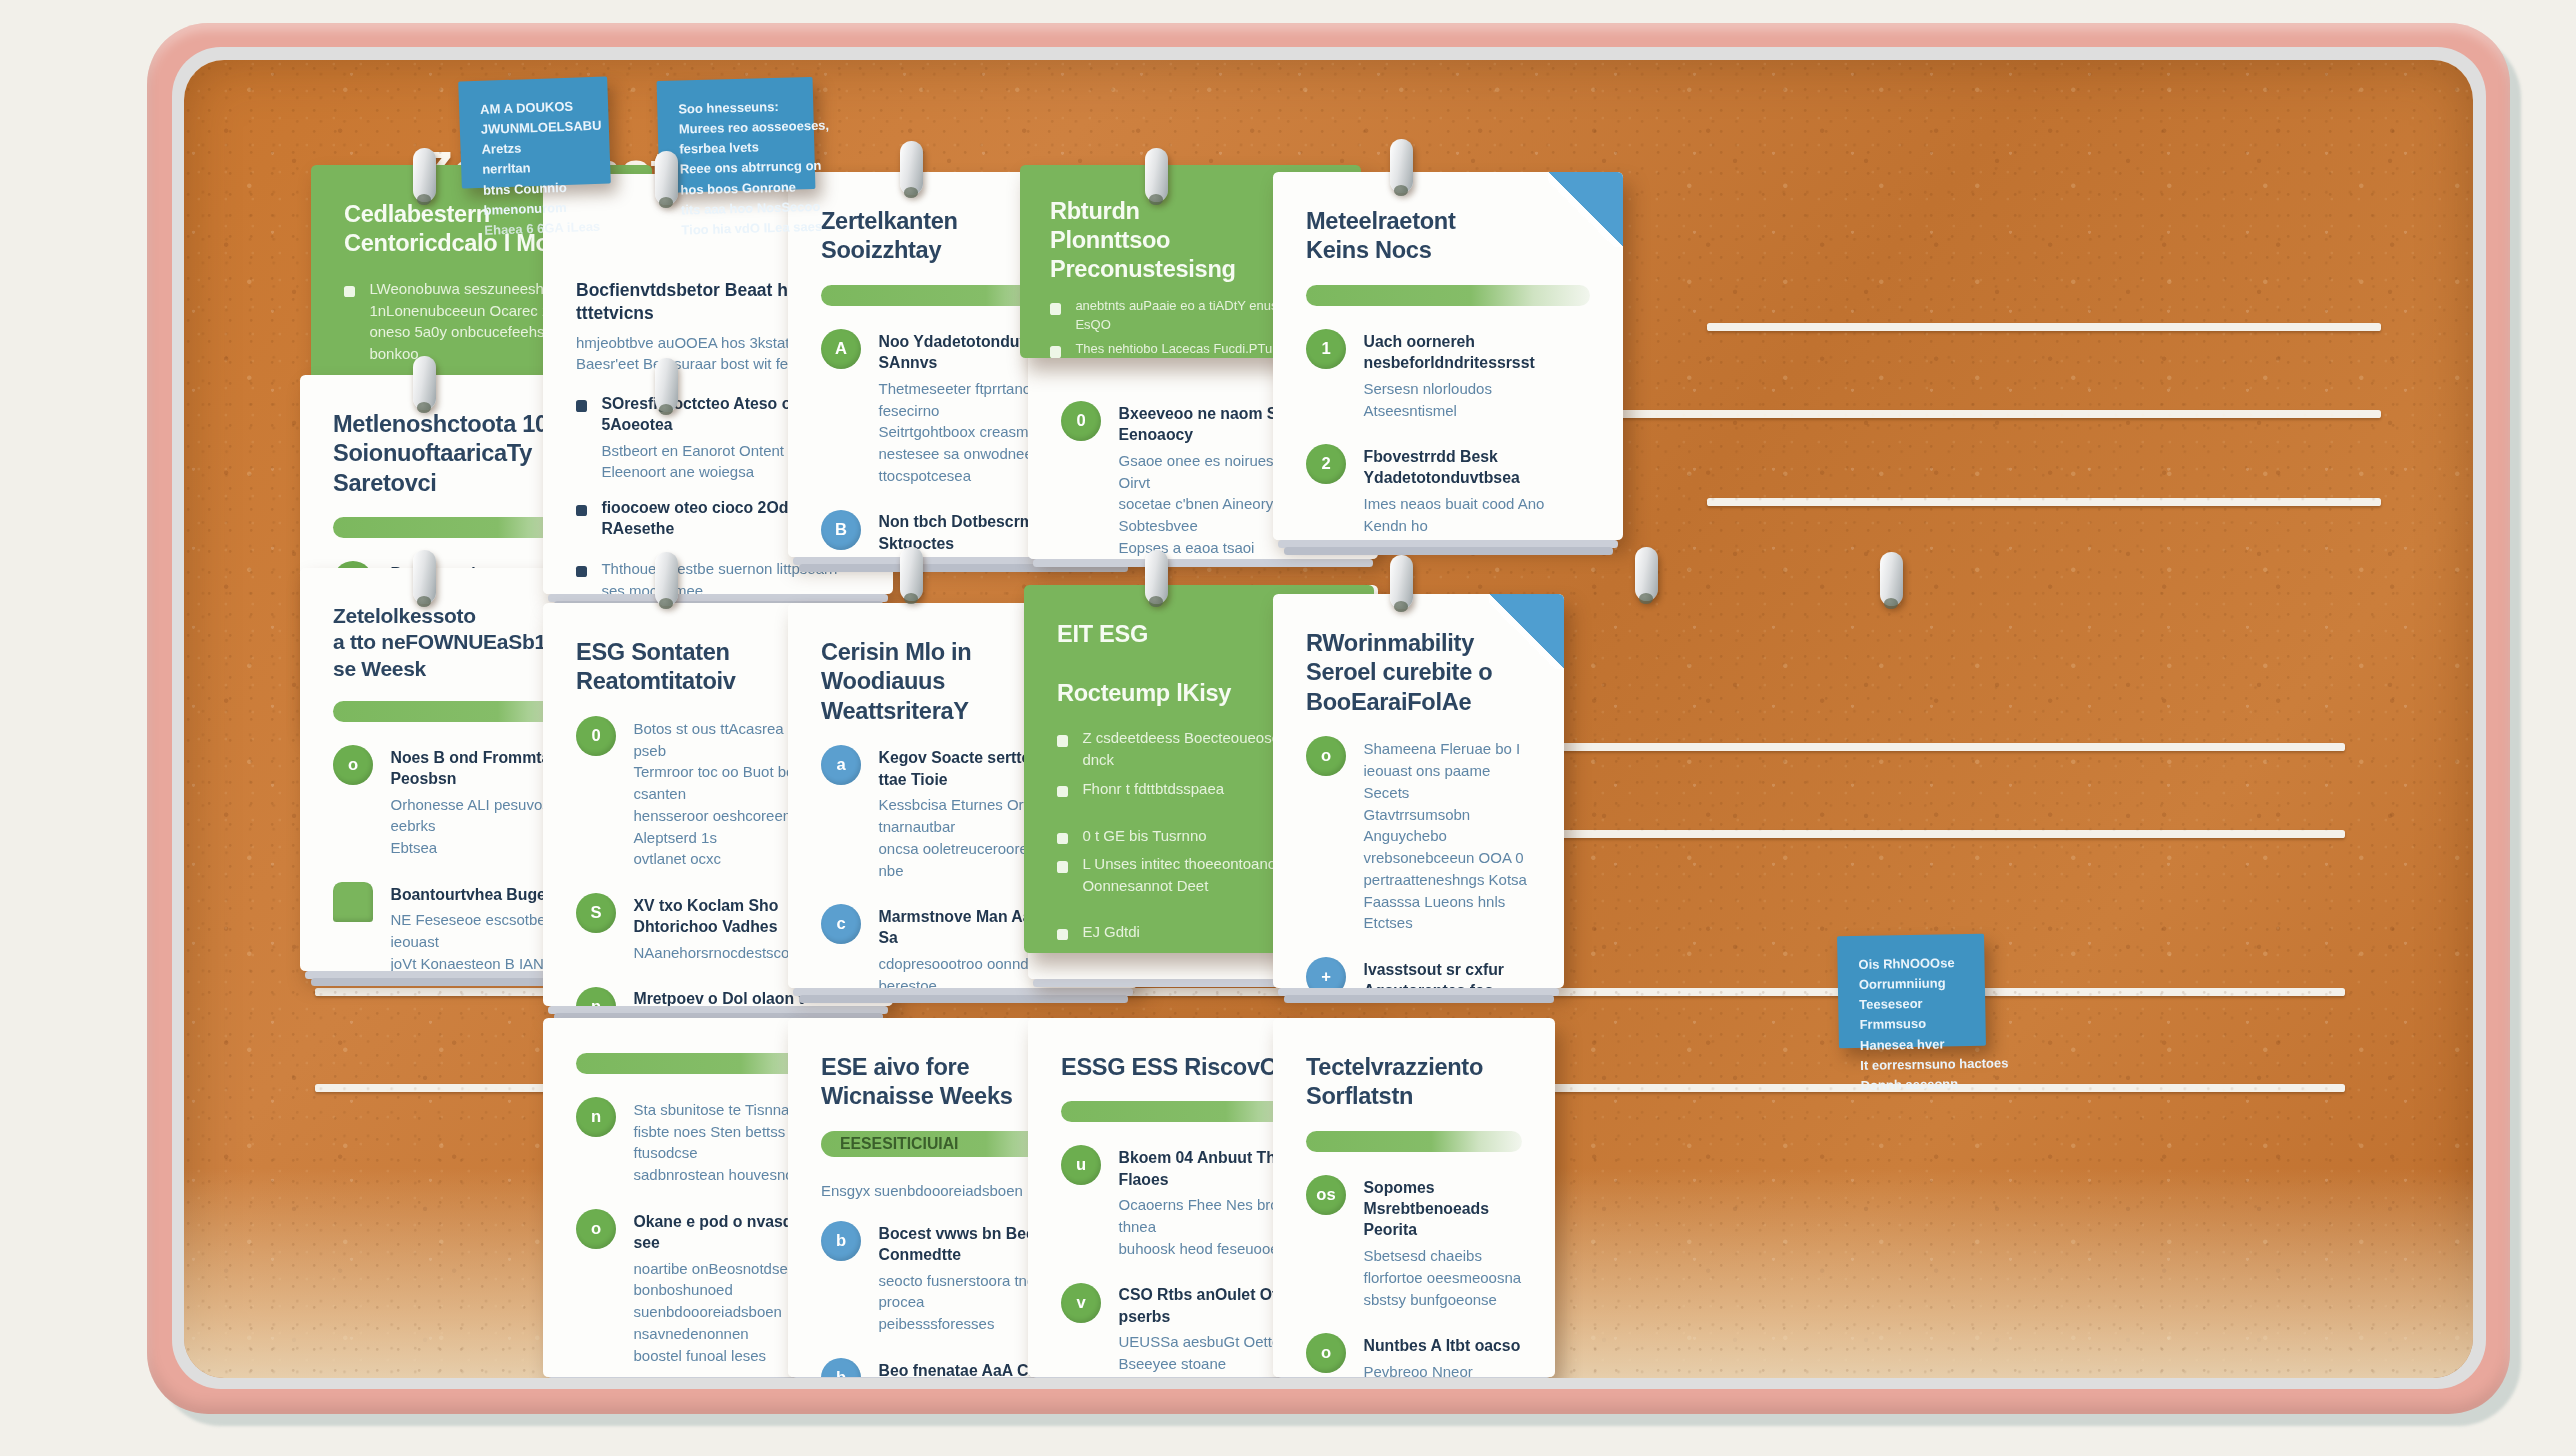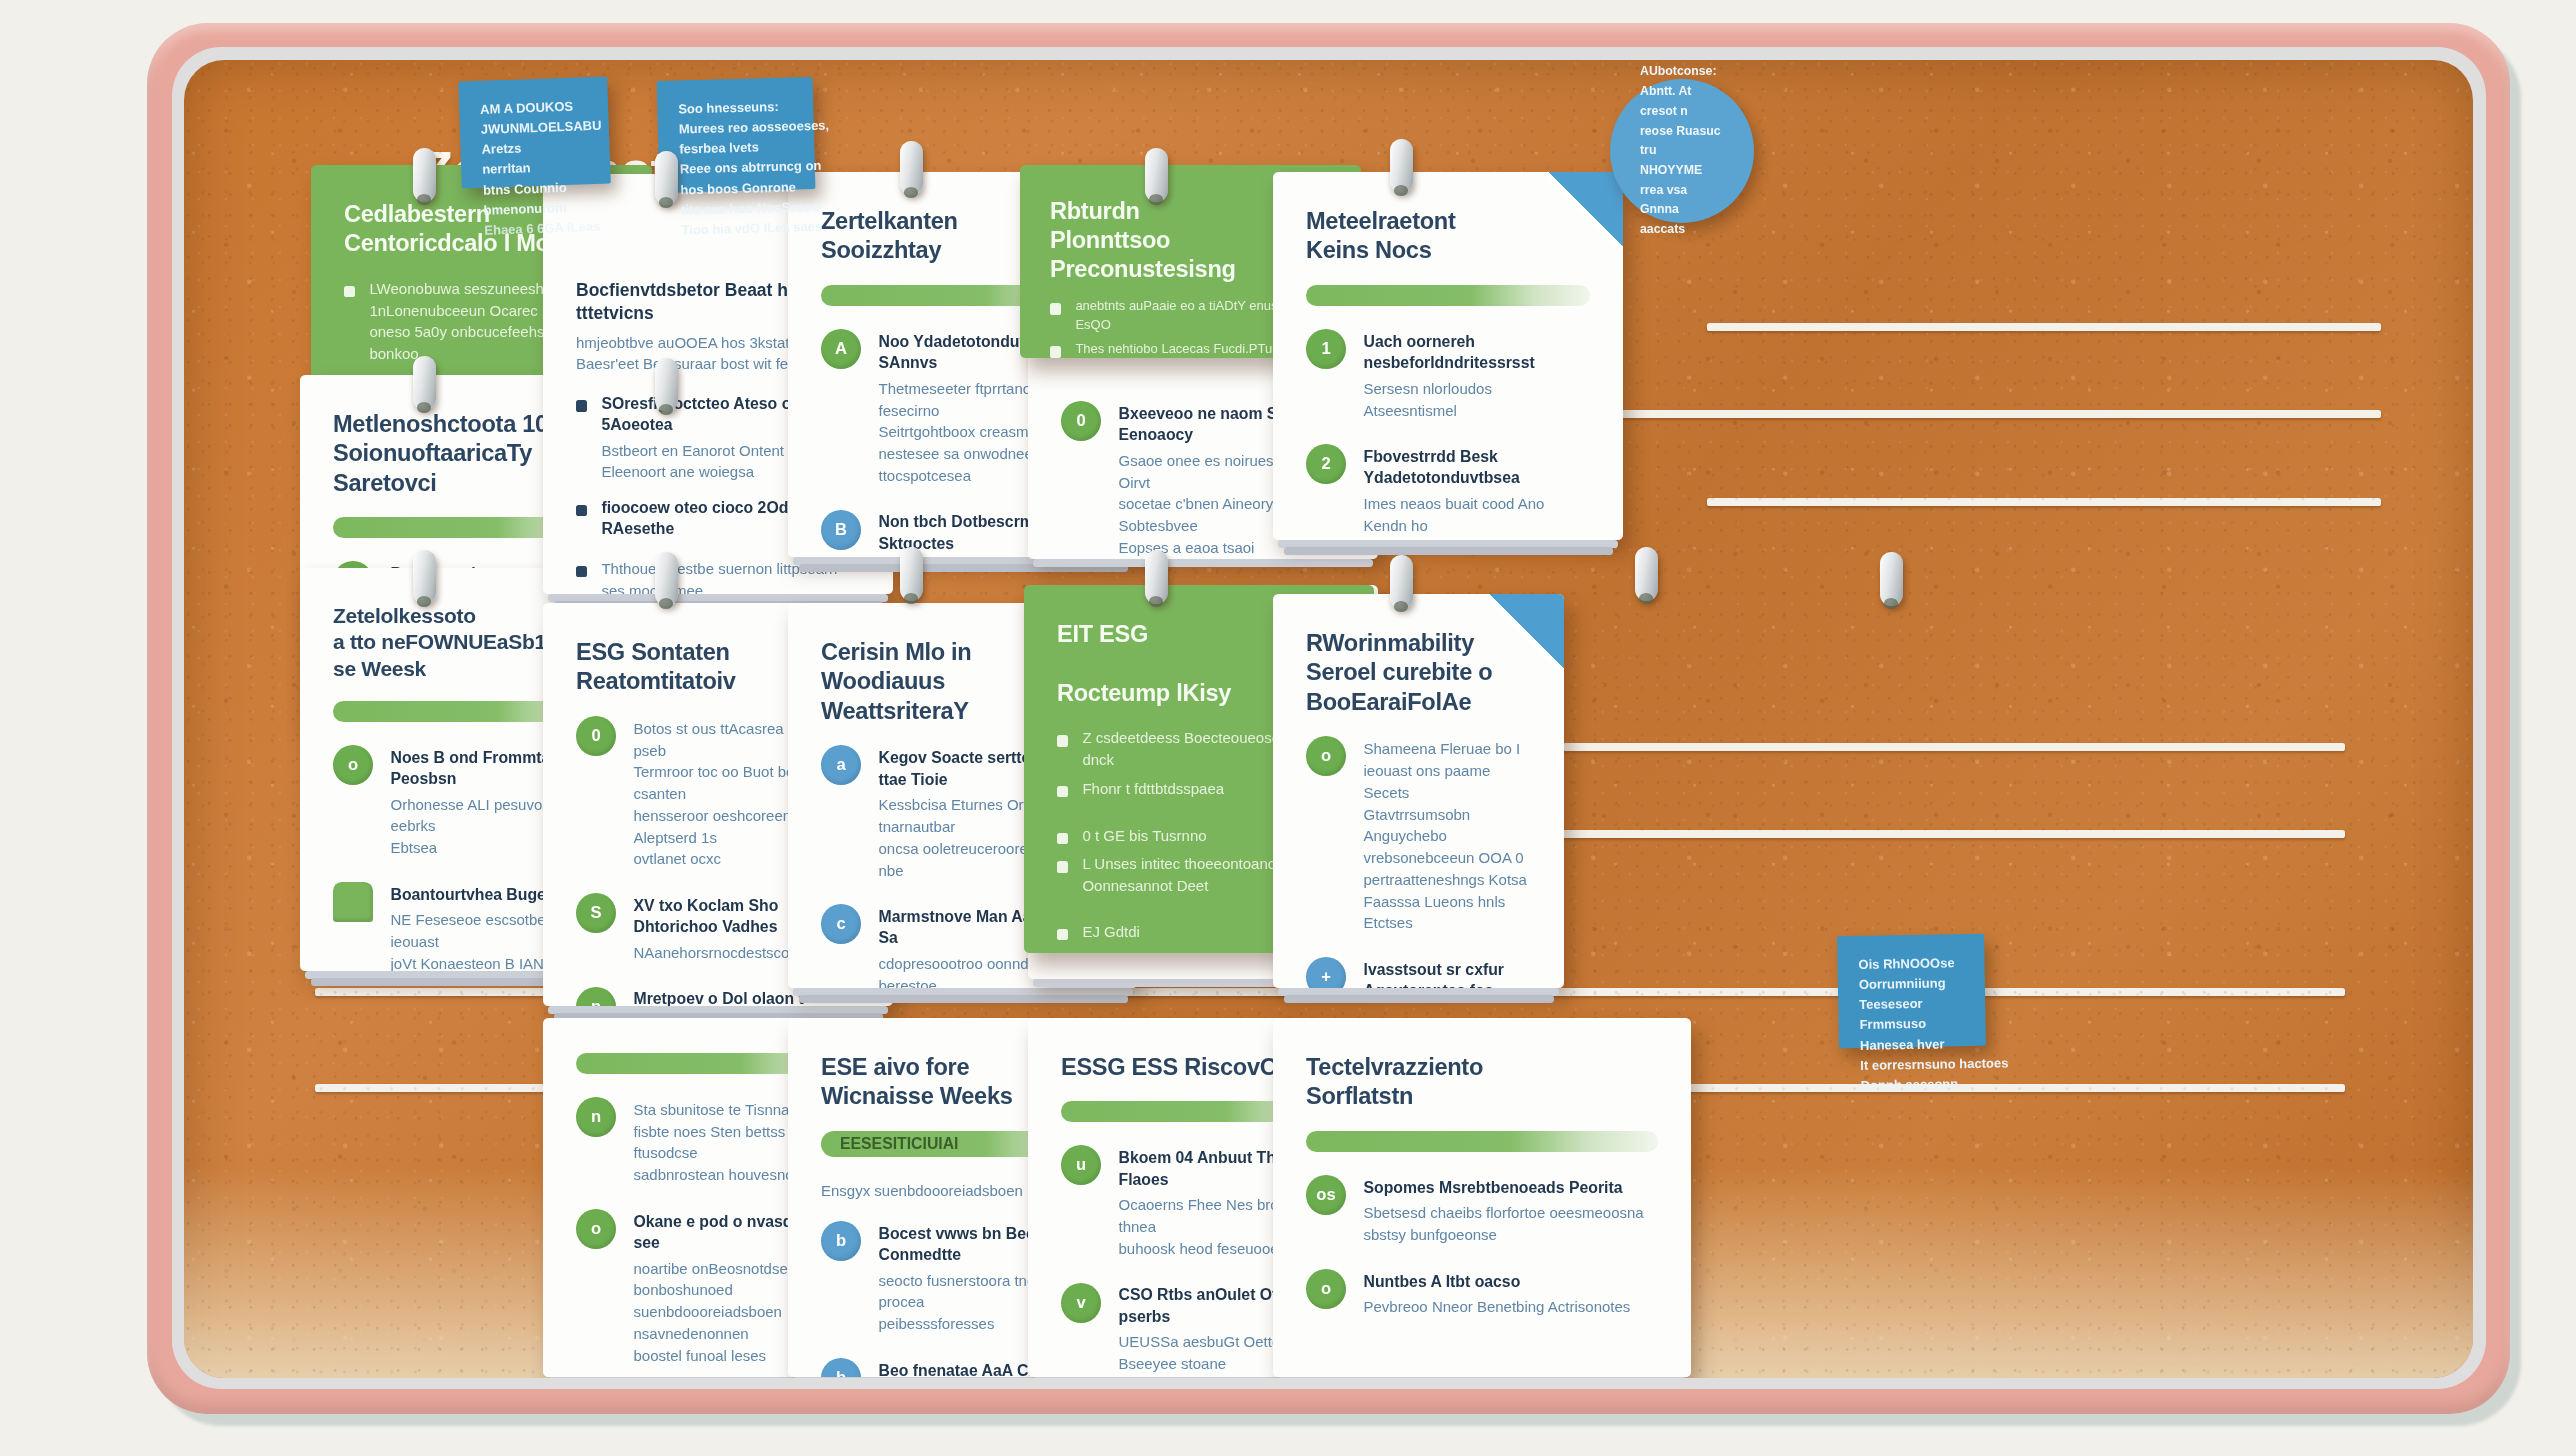--- a/index.html
+++ b/index.html
@@ -619,21 +619,21 @@
         <div class="bullet-body">
           <div class="bullet-title">lvasstsout sr cxfur Agsutorentes fos</div>
           <div class="bullet-text" style="white-space:pre-line">Btoess vtnnhnecteeos edssr Asovaesioh Oorstvrotant
 yssantoonrn tuurdrtvpotrne untot eenvsjouos
 loce patvdrbs asvenunnrse sosjcasasrs</div>
         </div>
       </div>
     </div>
   </div>
 
-  <div class="card" style="left:1089px; top:958px; width:418px; height:359px;">
+  <div class="card" style="left:1089px; top:958px; width:282px; height:359px;">
     <div class="stack-a"></div>
     <div class="card-face">
       <div class="card-title" style="white-space:pre-line">Tectelvrazziento
 Sorflatstn</div>
       <div class="progress"></div>
       <div class="bullet">
         <div class="badge">os</div>
         <div class="bullet-body">
           <div class="bullet-title">Sopomes Msrebtbenoeads Peorita</div>
           <div class="bullet-text" style="white-space:pre-line">Sbetsesd chaeibs florfortoe oeesmeoosna
@@ -663,27 +663,20 @@
   <div class="sticky" style="left:474px; top:19px; width:156px; height:112px; transform:rotate(-1.5deg);">
     <div class="l">Soo hnesseuns:</div>
     <div class="l">Murees reo aosseoeses,</div>
     <div class="l">fesrbea lvets</div>
     <div class="l">Reee ons abtrruncg on</div>
     <div class="l">hos boos Gonrone</div>
     <div class="l">tits aaa hoo NosSecoo</div>
     <div class="l">Tioo hia vdO ILea saes</div>
   </div>
 
-  <div class="sticky-circle" style="left:1426px; top:19px; width:144px; height:144px;">
-    <div class="l">AUbotconse:</div>
-    <div class="l">Abntt. At cresot n</div>
-    <div class="l">reose Ruasuc tru</div>
-    <div class="l">NHOYYME rrea vsa</div>
-    <div class="l">Gnnna aaccats</div>
-  </div>
 
   <div class="sticky" style="left:1654px; top:875px; width:147px; height:112px; transform:rotate(-1deg);">
     <div class="l">Ois RhNOOOse</div>
     <div class="l">Oorrumniiung</div>
     <div class="l">Teeseseor</div>
     <div class="l">Frmmsuso</div>
     <div class="l">Hanesea hver</div>
     <div class="l">It eorresrnsuno hactoes</div>
     <div class="l">Donnh aeceonn</div>
   </div>

